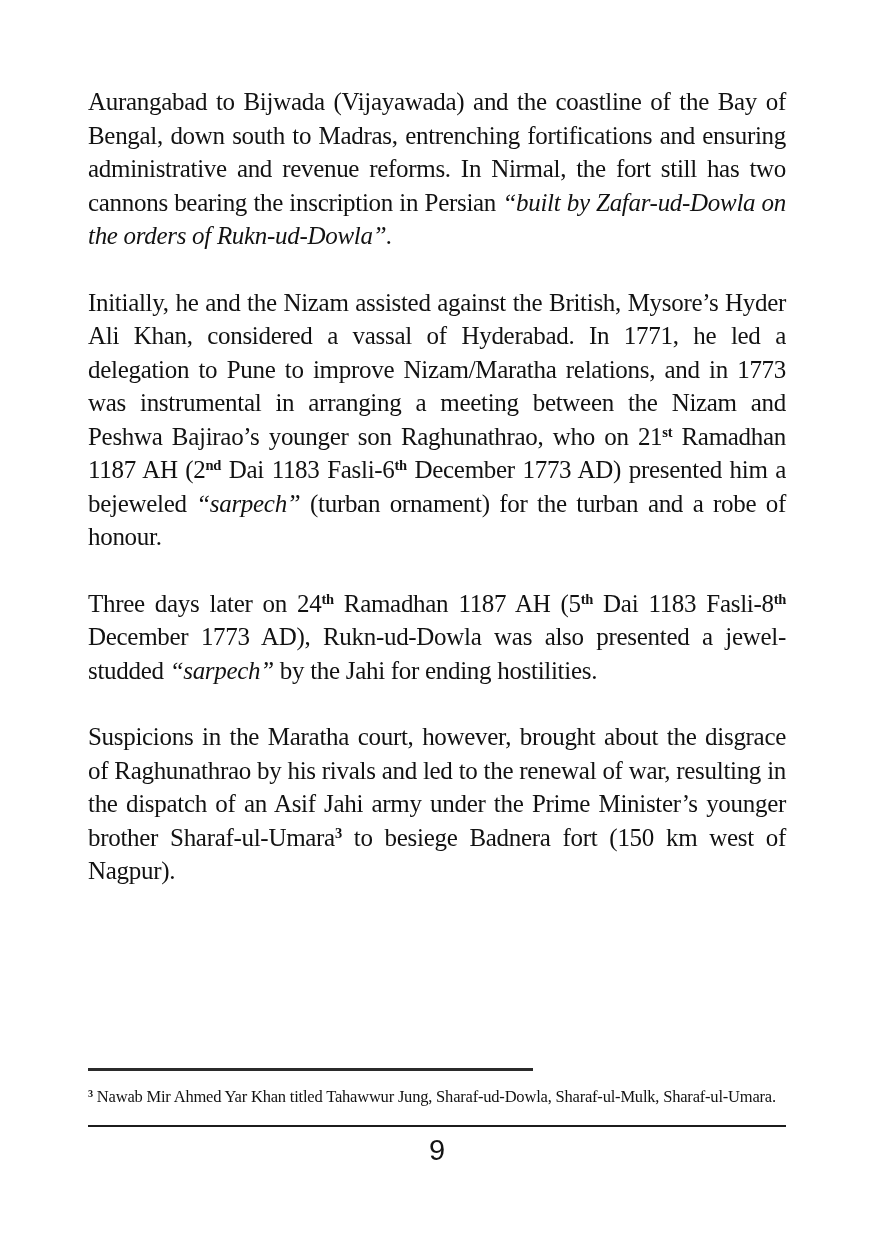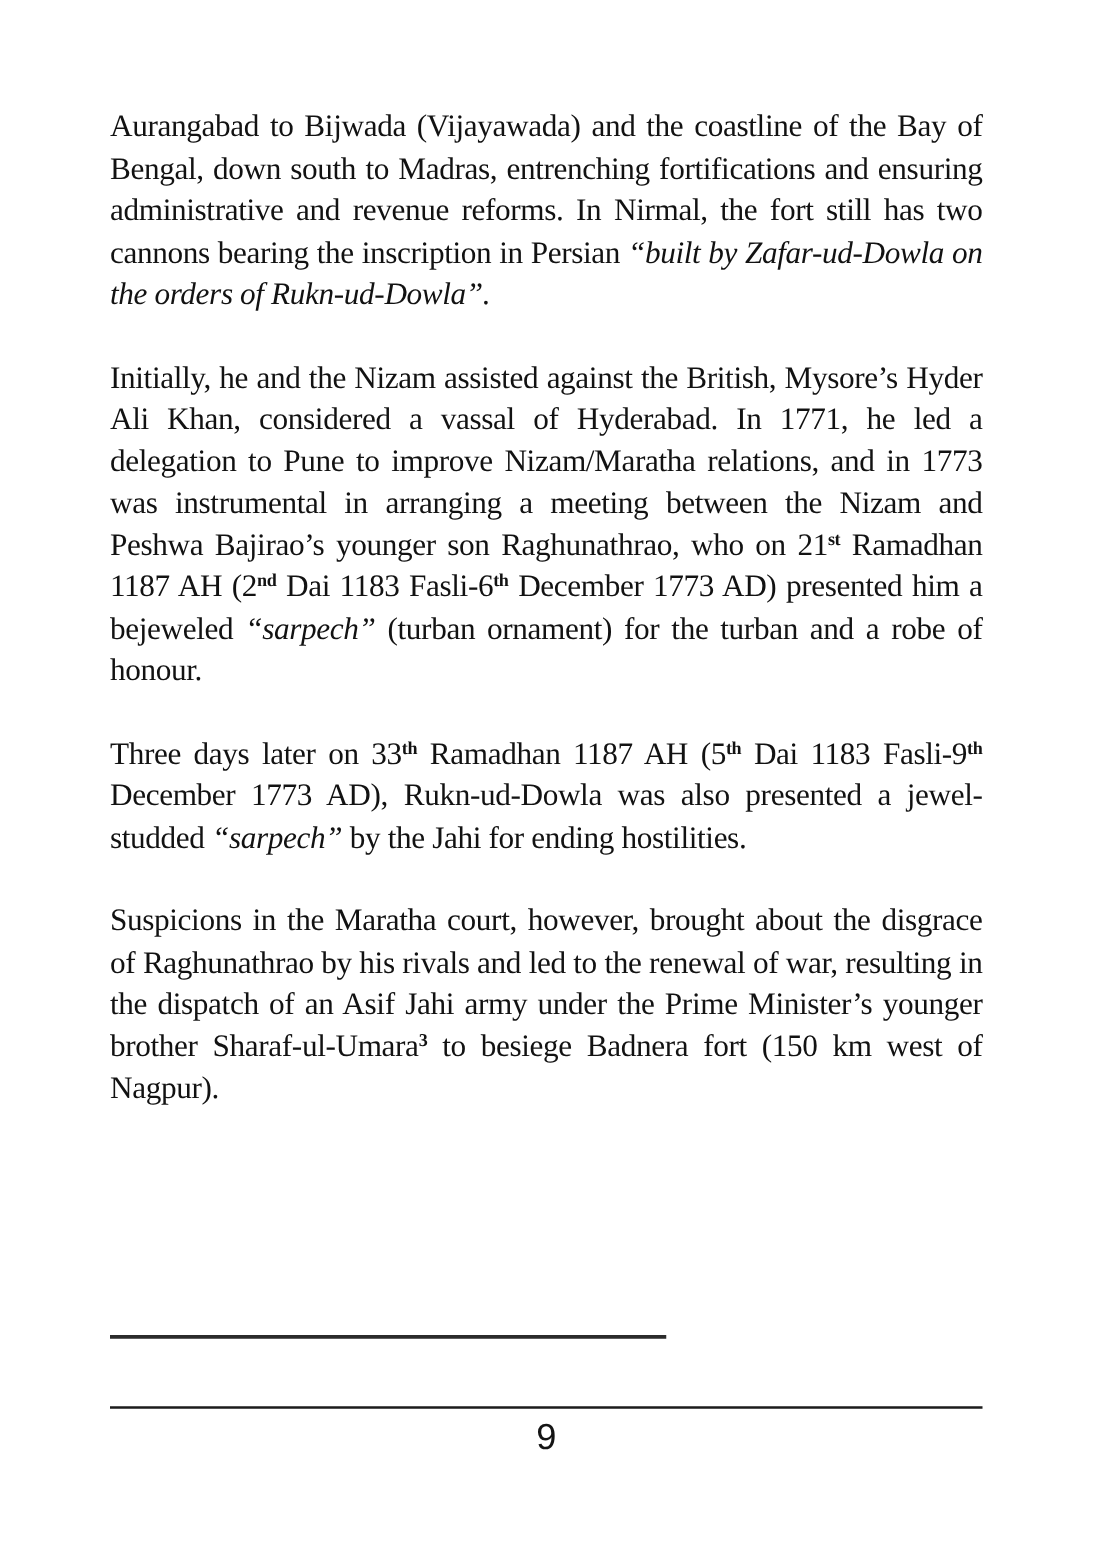--- a/index.html
+++ b/index.html
@@ -93,24 +93,25 @@
   }
 </style>
 </head>
 <body>
 
 <div class="page">
 
   <main class="body-text">
     <p class="para"><span>Aurangabad to Bijwada (Vijayawada) and the coastline of the Bay of Bengal, down south to Madras, entrenching fortifications and ensuring administrative and revenue reforms. In Nirmal, the fort still has two cannons bearing the inscription in Persian </span><span class="it">“built by Zafar-ud-Dowla on the orders of Rukn-ud-Dowla”.</span></p>
     <p class="para"><span>Initially, he and the Nizam assisted against the British, Mysore’s Hyder Ali Khan, considered a vassal of Hyderabad. In 1771, he led a delegation to Pune to improve Nizam/Maratha relations, and in 1773 was instrumental in arranging a meeting between the Nizam and Peshwa Bajirao’s younger son Raghunathrao, who on 21</span><sup>st</sup><span> Ramadhan 1187 AH (2</span><sup>nd</sup><span> Dai 1183 Fasli-6</span><sup>th</sup><span> December 1773 AD) presented him a bejeweled </span><span class="it">“sarpech”</span><span> (turban ornament) for the turban and a robe of honour.</span></p>
-    <p class="para"><span>Three days later on 33</span><sup>th</sup><span> Ramadhan 1187 AH (5</span><sup>th</sup><span> Dai 1183 Fasli-9</span><sup>th</sup><span> December 1773 AD), Rukn-ud-Dowla was also presented a jewel-studded </span><span class="it">“sarpech”</span><span> by the Jahi for ending hostilities.</span></p>
+    <p class="para"><span>Three days later on 24</span><sup>th</sup><span> Ramadhan 1187 AH (5</span><sup>th</sup><span> Dai 1183 Fasli-8</span><sup>th</sup><span> December 1773 AD), Rukn-ud-Dowla was also presented a jewel-studded </span><span class="it">“sarpech”</span><span> by the Jahi for ending hostilities.</span></p>
     <p class="para"><span>Suspicions in the Maratha court, however, brought about the disgrace of Raghunathrao by his rivals and led to the renewal of war, resulting in the dispatch of an Asif Jahi army under the Prime Minister’s younger brother Sharaf-ul-Umara</span><sup>3</sup><span> to besiege Badnera fort (150 km west of Nagpur).</span></p>
   </main>
 
   <div class="footnote-sep"></div>
 
+  <p class="footnote"><sup class="bd">3</sup><span> Nawab Mir Ahmed Yar Khan titled Tahawwur Jung, Sharaf-ud-Dowla, Sharaf-ul-Mulk, Sharaf-ul-Umara.</span></p>
 
   <div class="footer-rule"></div>
 
   <div class="page-number">9</div>
 
 </div>
 
 </body></html>

